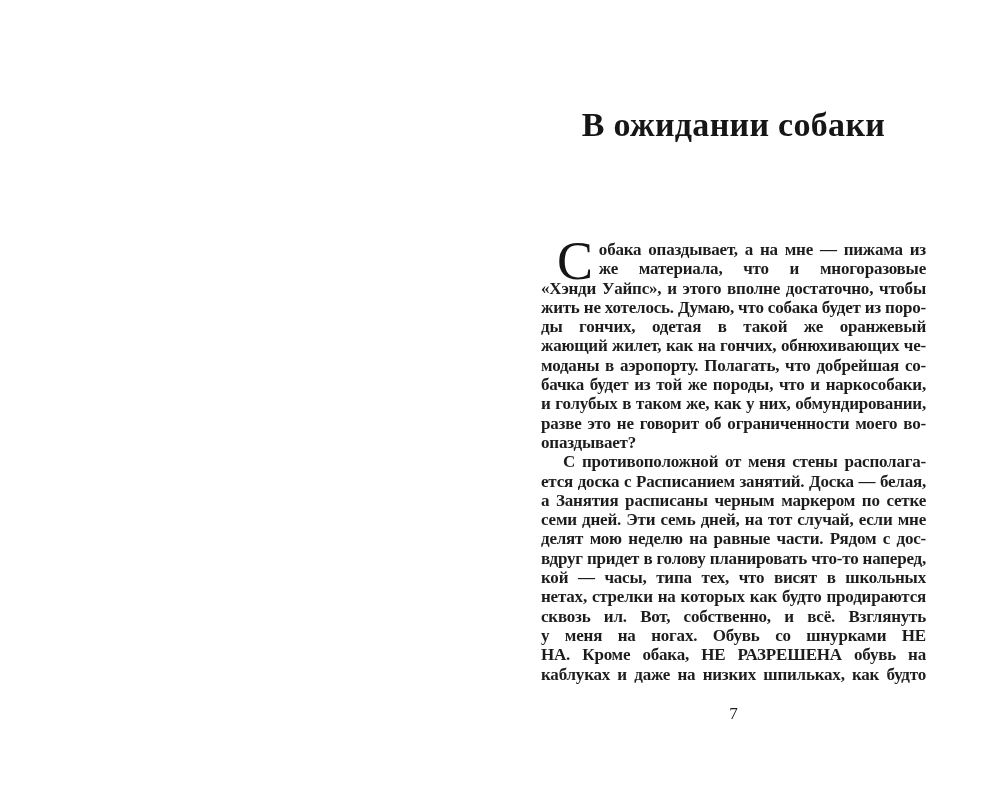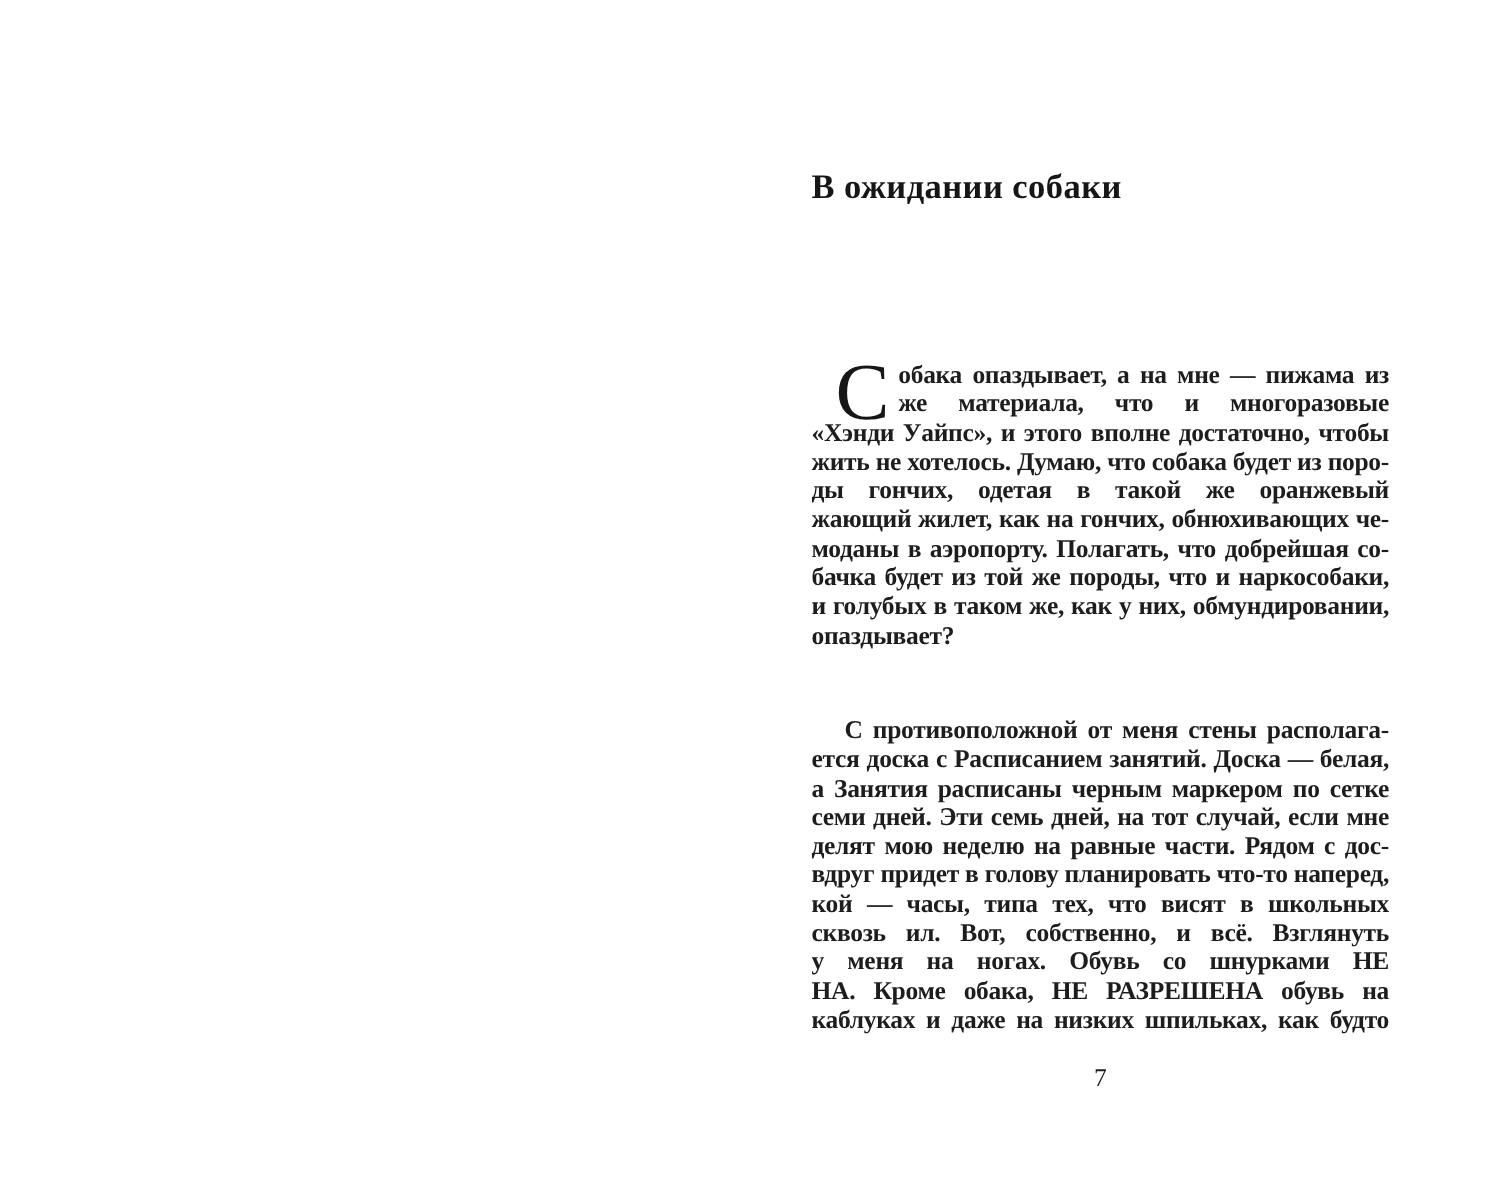--- a/index.html
+++ b/index.html
@@ -16,23 +16,23 @@
     color: #1d1d1d;
     overflow: hidden;
   }
   .text-column {
     position: absolute;
     left: 541px;
     top: 113px;
     width: 385px;
   }
   .chapter-title {
-    text-align: left;
+    text-align: center;
     font-weight: bold;
-    font-size: 23px;
+    font-size: 34px;
     line-height: 24px;
     letter-spacing: 0.3px;
     margin: 0 0 103px 0;
     color: #161616;
     font-family: Liberation Serif, serif;
   }
   .body-text {
     font-size: 17px;
     letter-spacing: -0.2px;
     color: #1d1d1d;
@@ -47,21 +47,20 @@
     text-align-last: justify;
     overflow: hidden;
     white-space: normal;
     font-weight: bold;
   }
   .line.last {
     text-align-last: left;
   }
   .line.indent {
     text-indent: 22px;
-    margin-top: 44px;
   }
   .drop-cap {
     float: left;
     height: 38px;
     margin-left: 16px;
     margin-right: 6px;
     font-size: 54px;
     line-height: 42px;
     color: #161616;
   }
@@ -84,30 +83,32 @@
           <span class="drop-cap">С</span>
           <div class="line">обака опаздывает, а на мне — пижама из того</div>
           <div class="line">же материала, что и многоразовые салфетки</div>
           <div class="line">«Хэнди Уайпс», и этого вполне достаточно, чтобы</div>
           <div class="line">жить не хотелось. Думаю, что собака будет из поро-</div>
           <div class="line">ды гончих, одетая в такой же оранжевый светоотра-</div>
           <div class="line">жающий жилет, как на гончих, обнюхивающих че-</div>
           <div class="line">моданы в аэропорту. Полагать, что добрейшая со-</div>
           <div class="line">бачка будет из той же породы, что и наркособаки,</div>
           <div class="line">и голубых в таком же, как у них, обмундировании, —</div>
+          <div class="line">разве это не говорит об ограниченности моего во-</div>
           <div class="line last">опаздывает?</div>
         </div>
         <div class="paragraph">
           <div class="line indent">С противоположной от меня стены располага-</div>
           <div class="line">ется доска с Расписанием занятий. Доска — белая,</div>
           <div class="line">а Занятия расписаны черным маркером по сетке из</div>
           <div class="line">семи дней. Эти семь дней, на тот случай, если мне</div>
           <div class="line">делят мою неделю на равные части. Рядом с дос-</div>
           <div class="line">вдруг придет в голову планировать что-то наперед,</div>
           <div class="line">кой — часы, типа тех, что висят в школьных каби-</div>
+          <div class="line">нетах, стрелки на которых как будто продираются</div>
           <div class="line">сквозь ил. Вот, собственно, и всё. Взглянуть больше</div>
           <div class="line">у меня на ногах. Обувь со шнурками НЕ РАЗРЕШЕ-</div>
           <div class="line">НА. Кроме обака, НЕ РАЗРЕШЕНА обувь на высоких</div>
           <div class="line">каблуках и даже на низких шпильках, как будто</div>
         </div>
       </div>
     <div class="page-number">7</div>
   </div>
 </div>
 

